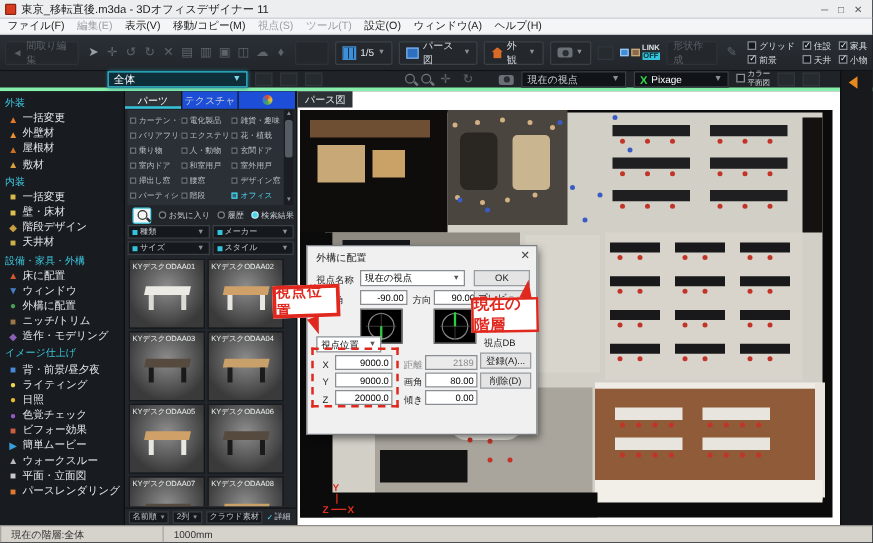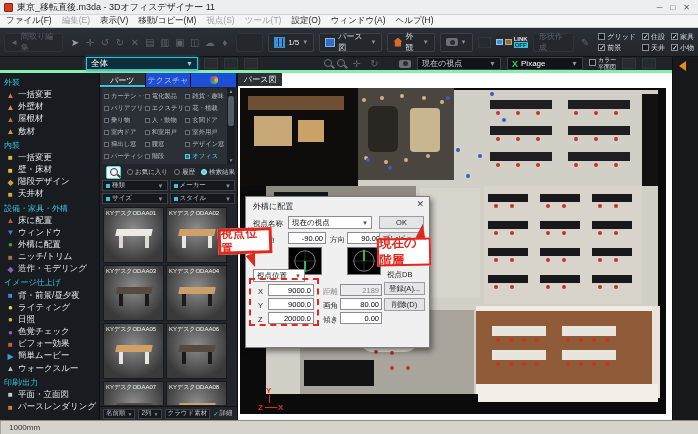--- a/index.html
+++ b/index.html
@@ -371,21 +371,20 @@
       </div>
       <div class="side-item">
         <span class="si" style="color: rgb(56, 160, 216);">▶</span>
         <span class="sl">簡単ムービー</span>
       </div>
       <div class="side-item">
         <span class="si" style="color: rgb(184, 184, 192);">▲</span>
         <span class="sl">ウォークスルー</span>
       </div>
     </div>
-  <div class="sec-title">印刷/出力</div>
   <div>
       <div class="side-item">
         <span class="si" style="color: rgb(200, 200, 208);">■</span>
         <span class="sl">平面・立面図</span>
       </div>
       <div class="side-item">
         <span class="si" style="color: rgb(224, 120, 48);">■</span>
         <span class="sl">パースレンダリング</span>
       </div>
     </div>
@@ -840,14 +839,15 @@
 <div class="note" id="note-pos">
     <span>視点位置</span>
     <span class="tri"></span>
   </div>
 <div class="note" id="note-click">
     <span>現在の階層</span>
     <span class="tri"></span>
   </div>
 
 <div id="statusbar">
+  <span class="seg" style="width:130px;">現在の階層:全体</span>
   <span class="seg" style="width:62px;">1000mm</span>
 </div>
 
 </body></html>

